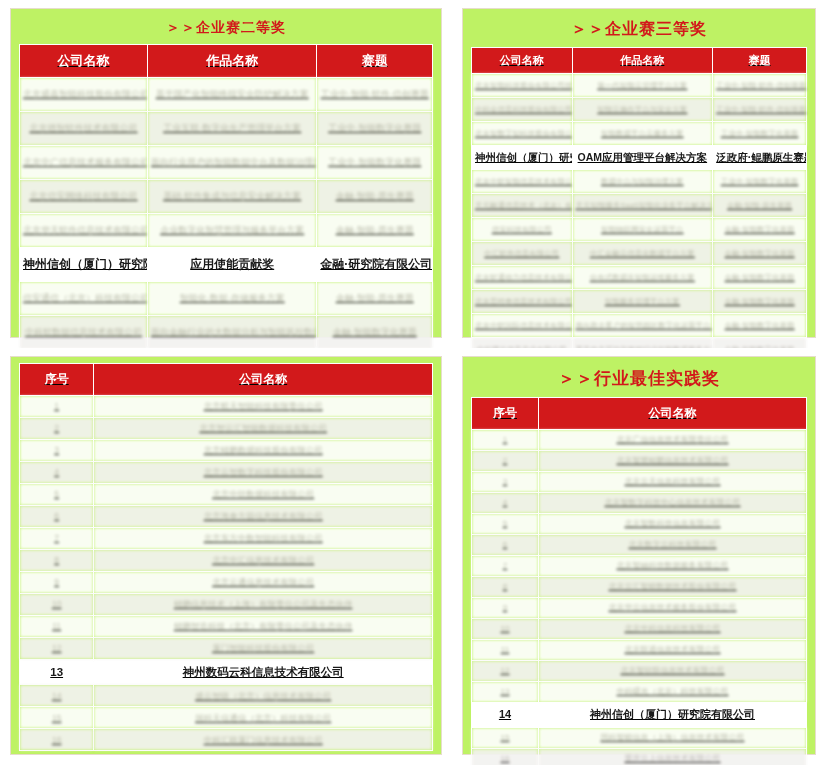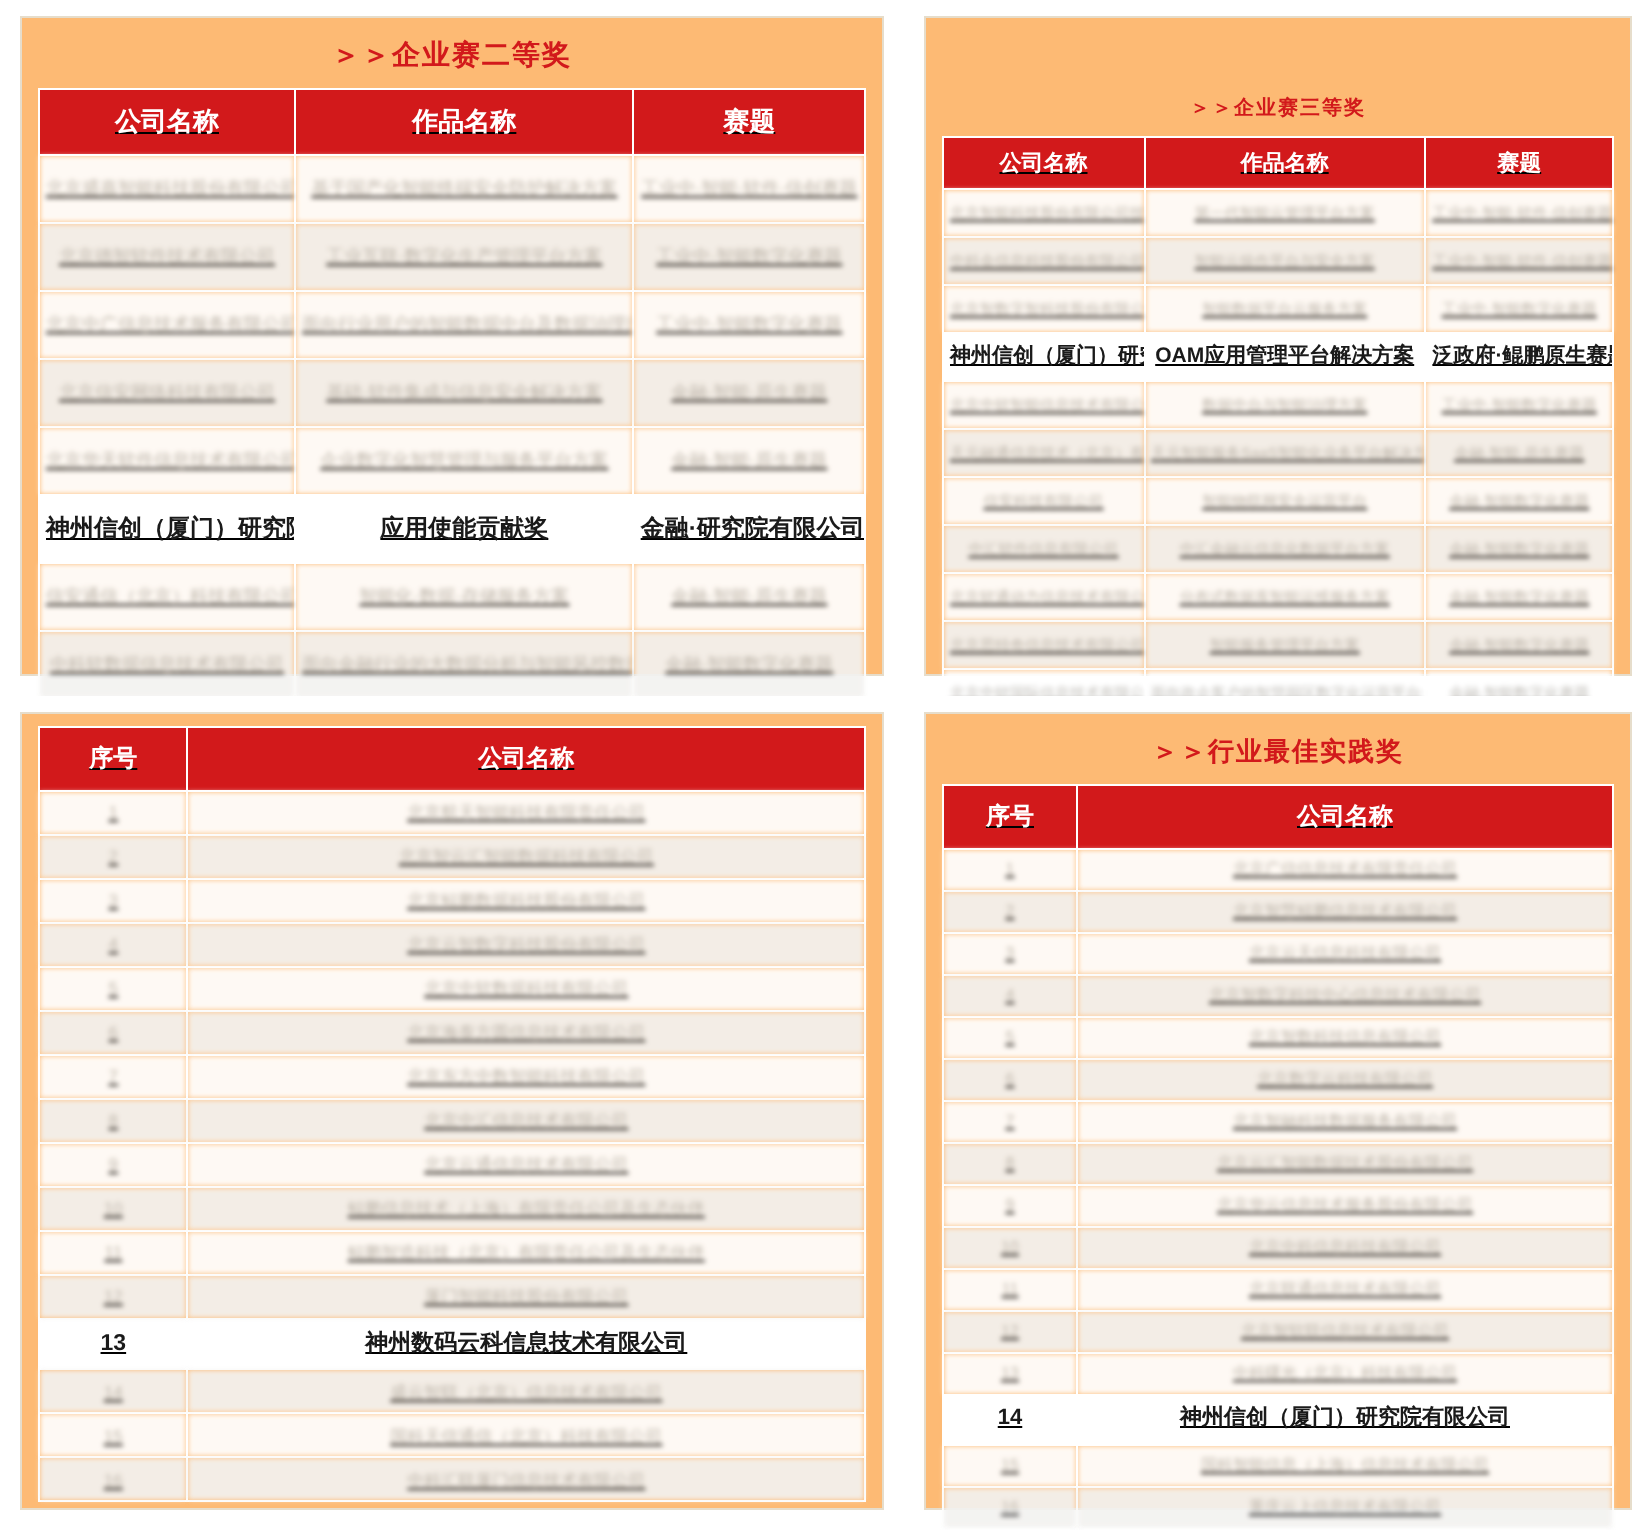--- a/index.html
+++ b/index.html
@@ -16,21 +16,21 @@
     grid-template-columns: 452px 374px;
     grid-template-rows: 348px 417px;
   }
 
   
   .panel {
     padding: 8px 10px 10px 10px;
     overflow: hidden;
   }
   .panel-inner {
-    background: #fdba74;
+    background: #bef264;
     border: 1px solid #e6ddcb;
     padding: 6px 8px 10px 8px;
     height: 100%;
   }
   .panel-title {
     text-align: center;
     color: #d2191b;
     font-weight: bold;
     letter-spacing: 1px;
     padding: 4px 0 7px 0;
@@ -83,37 +83,37 @@
   #q1 col.c3 { width: 28%; }
   #q1 .panel-title { font-size: 14px; }
 
   
   #q2 thead th { font-size: 11px; padding: 5px 2px; }
   #q2 tbody td { font-size: 7.5px; height: 24px; }
   #q2 tbody tr.hl td { font-size: 10.5px; }
   #q2 col.c1 { width: 30%; }
   #q2 col.c2 { width: 42%; }
   #q2 col.c3 { width: 28%; }
-  #q2 .panel-title { font-size: 10px; margin-top: 28px; }
+  #q2 .panel-title { font-size: 16px; }
 
   
   #q3 thead th { font-size: 12px; padding: 7px 2px; }
   #q3 tbody td { font-size: 8.5px; height: 22px; }
   #q3 tbody tr.hl td { font-size: 11.5px; }
   #q3 col.c1 { width: 18%; }
   #q3 col.c2 { width: 82%; }
   #q3 .panel-title { font-size: 13px; }
 
   
   #q4 thead th { font-size: 12px; padding: 7px 2px; }
   #q4 tbody td { font-size: 8px; height: 21px; }
   #q4 tbody tr.hl td { font-size: 11px; margin-top: 14px; }
   #q4 col.c1 { width: 20%; }
   #q4 col.c2 { width: 80%; }
-  #q4 .panel-title { font-size: 13px; }
+  #q4 .panel-title { font-size: 17px; }
 
   .q1 { grid-column: 1; grid-row: 1; }
   .q2 { grid-column: 2; grid-row: 1; }
   .q3 { grid-column: 1; grid-row: 2; }
   .q4 { grid-column: 2; grid-row: 2; }
 </style>
 </head>
 <body>
 
 <div class="page">

